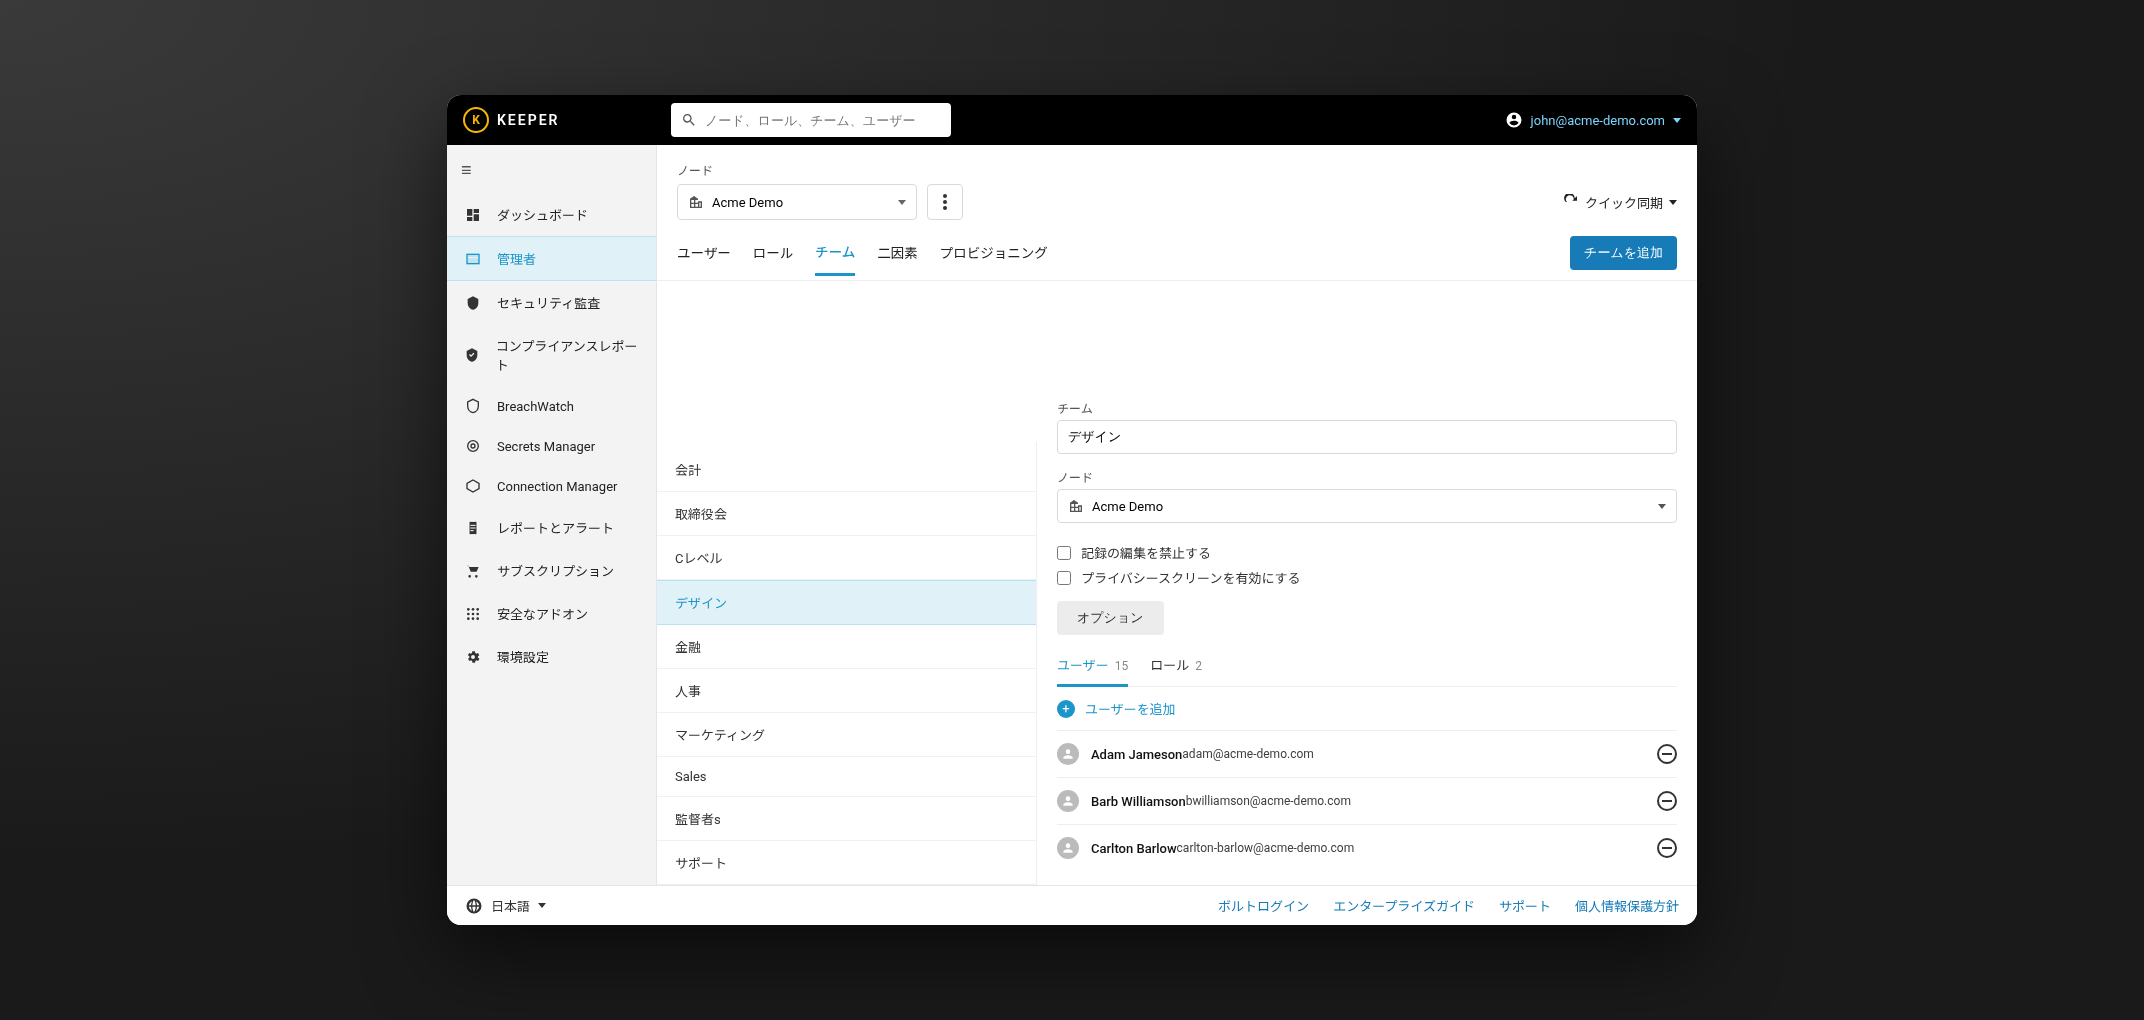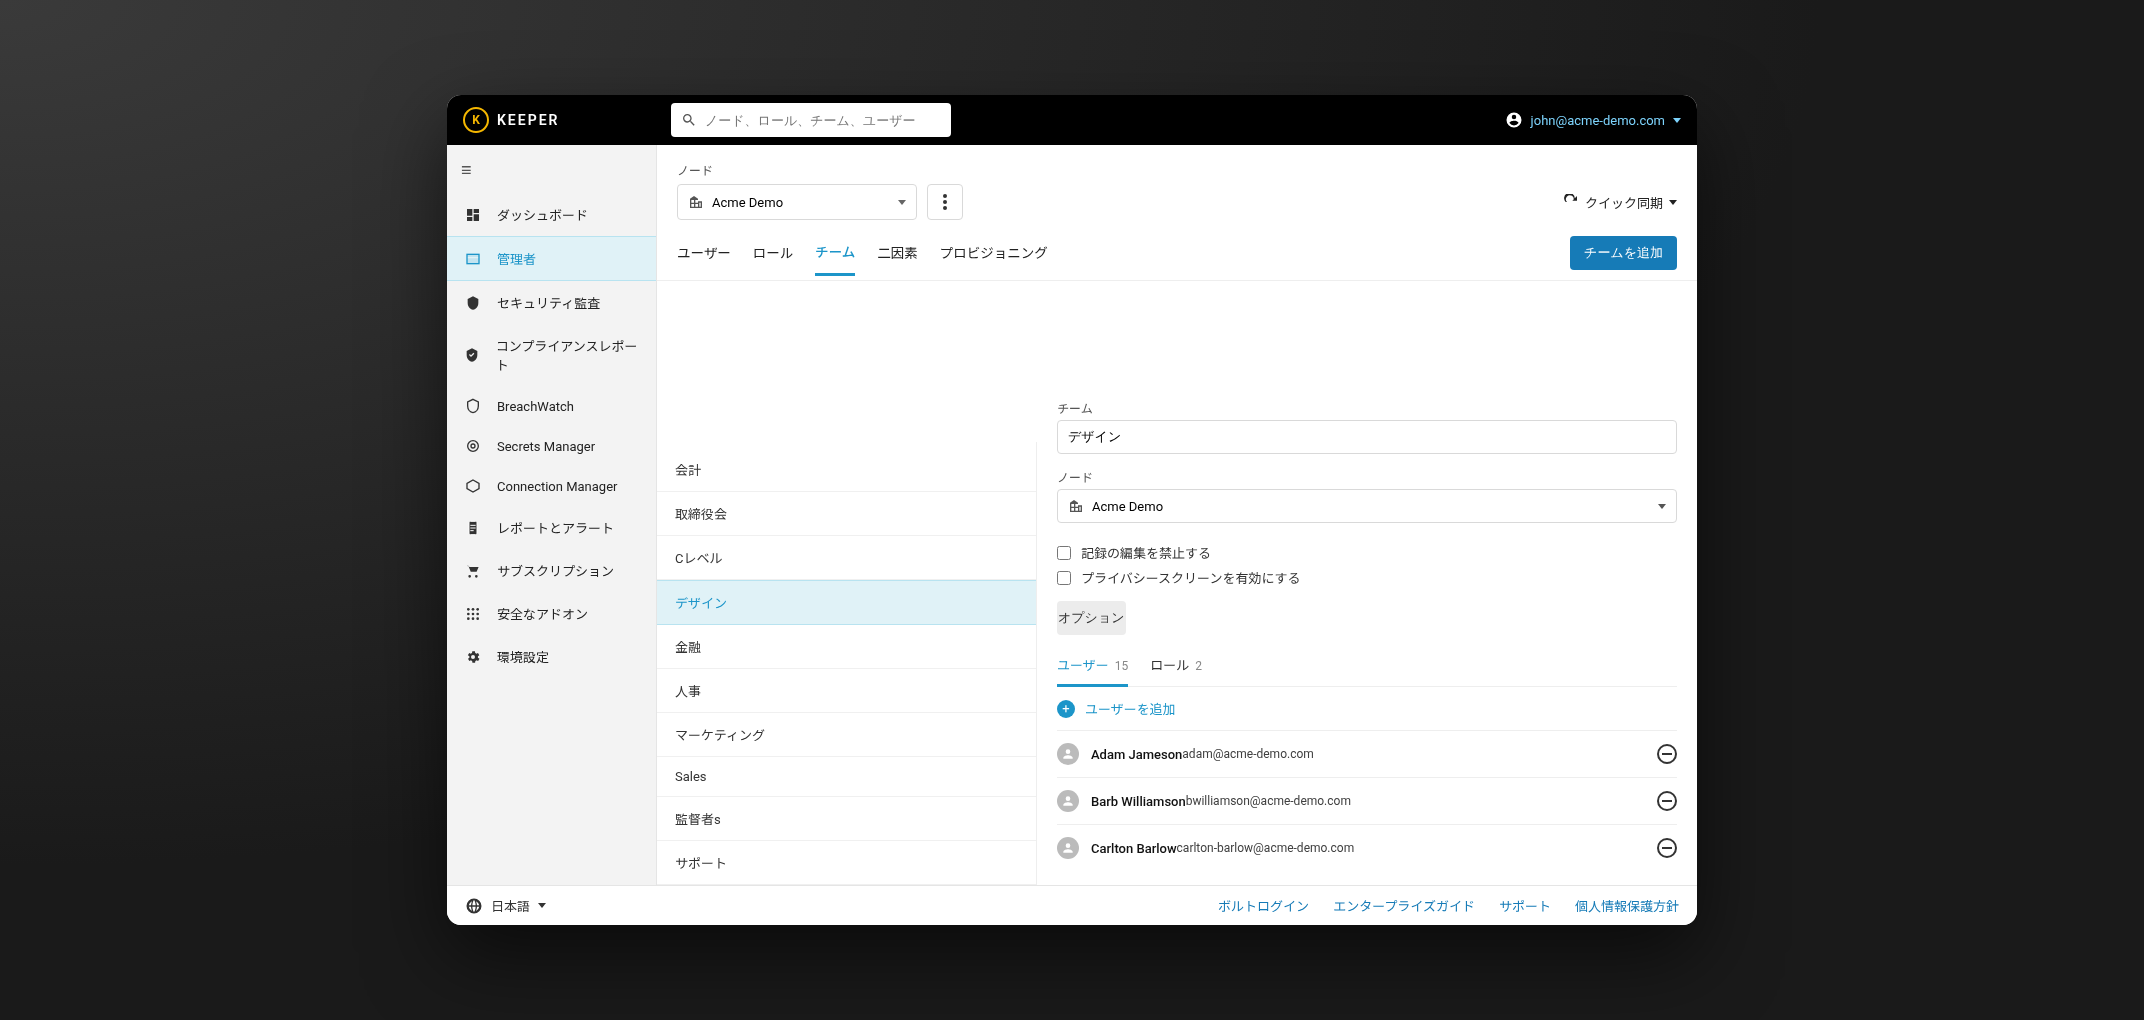--- a/index.html
+++ b/index.html
@@ -159,21 +159,21 @@
   border:1px solid #d9d9d9; border-radius:4px; height:34px; width:100%; padding:0 10px; font-size:13px;
 }
 .node-field {
   border:1px solid #d9d9d9; border-radius:4px; height:34px; width:100%; padding:0 10px; font-size:13px;
   display:flex; align-items:center; gap:8px; position:relative;
 }
 .node-field .caret{ margin-left:auto; color:#555;}
 .check-row { display:flex; align-items:center; gap:10px; font-size:13px; color:#333; margin:6px 0;}
 .check-row input { width:14px;height:14px; accent-color:#1c95c9;}
 .option-btn {
-  background:#ececec;border:none;border-radius:4px;padding:8px 1px;font-size:13px;cursor:pointer;color:#333;margin-top:8px;
+  background:#ececec;border:none;border-radius:4px;padding:8px 20px;font-size:13px;cursor:pointer;color:#333;margin-top:8px;
 }
 .sub-tabs { display:flex; gap:22px; border-bottom:1px solid #eee; margin-top:20px; }
 .sub-tab { font-size:13px; padding-bottom:10px; cursor:pointer; color:#333; display:flex; gap:6px; align-items:baseline;}
 .sub-tab.active { color:#1c95c9; border-bottom:3px solid #1c95c9; margin-bottom:-1px;}
 .sub-tab .count{ color:#888; font-size:12px;}
 .add-user-row {
   display:flex; align-items:center; gap:10px; padding:12px 0; color:#1c95c9; font-size:13px; cursor:pointer;
 }
 .add-user-row .plus {
   width:18px;height:18px;border-radius:50%;background:#1c95c9;color:#fff;display:flex;align-items:center;justify-content:center;font-size:13px;line-height:1;

